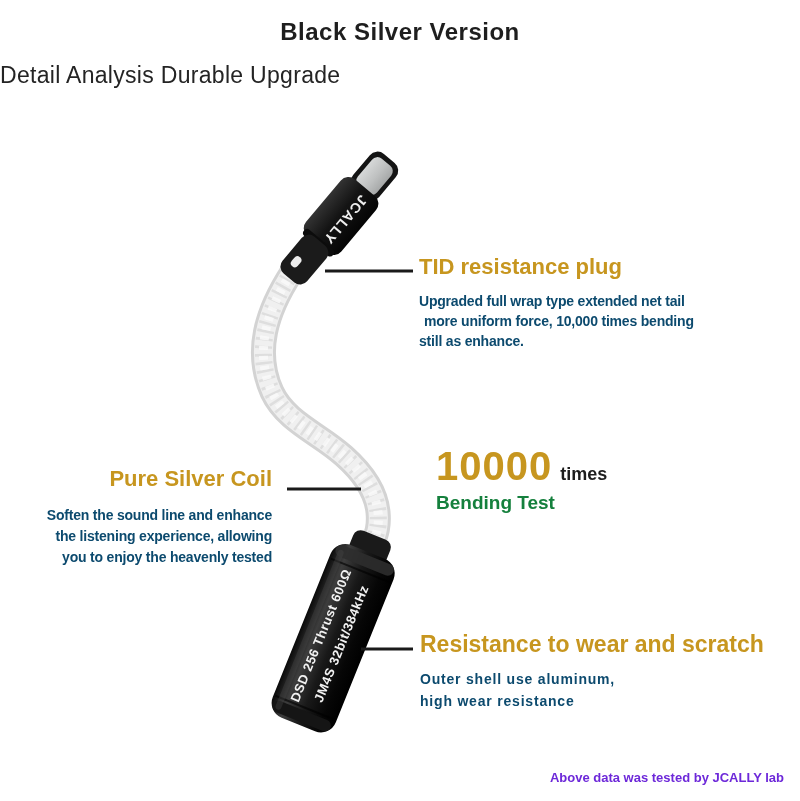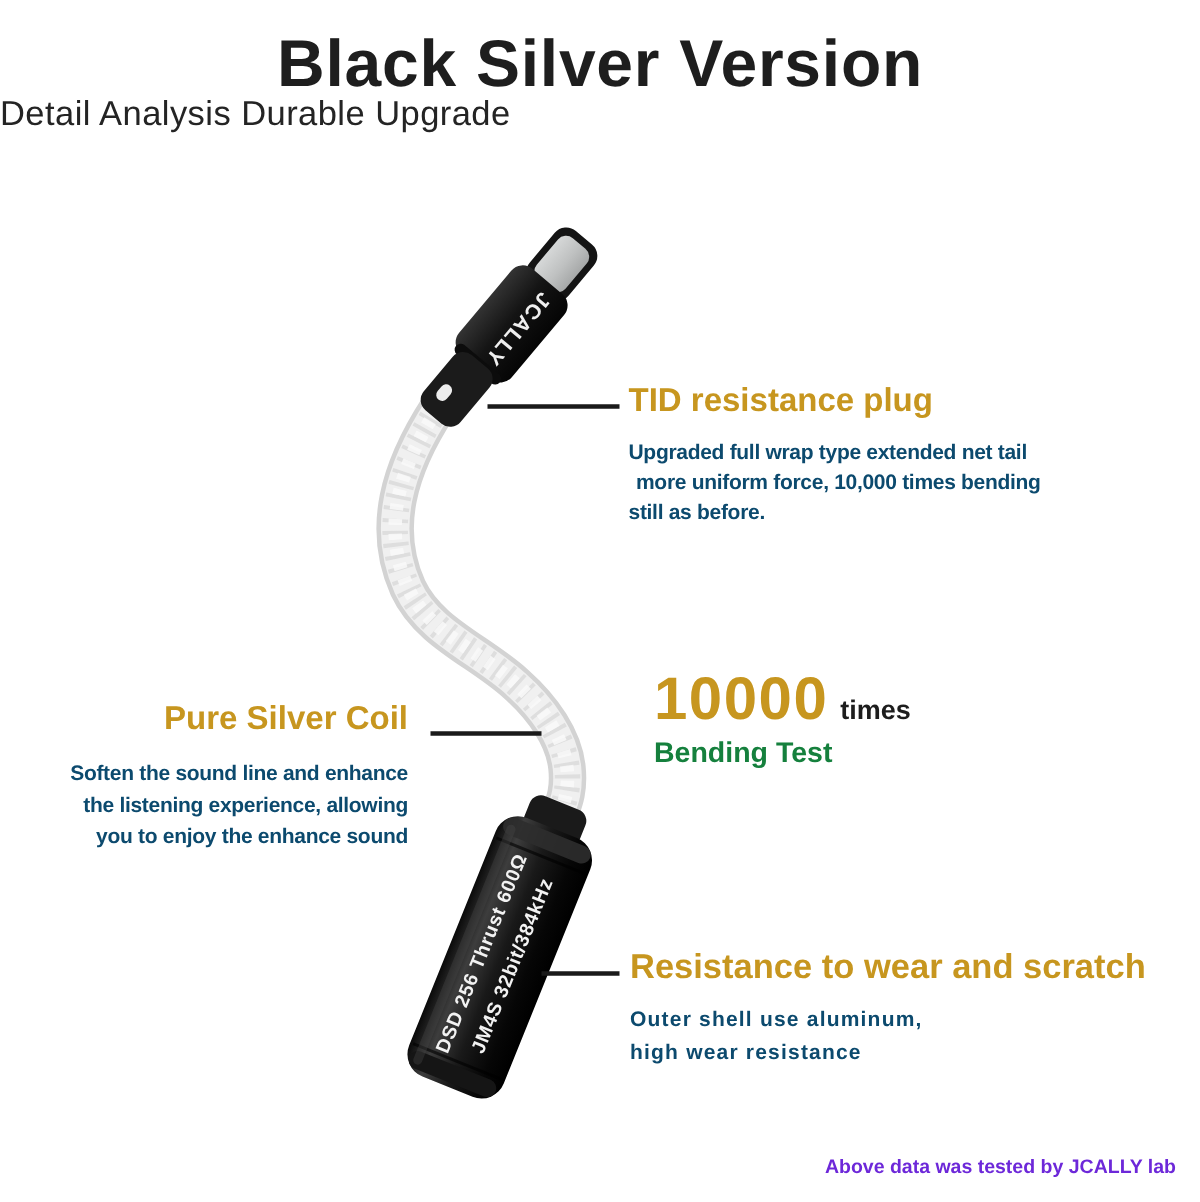--- a/index.html
+++ b/index.html
@@ -5,21 +5,21 @@
   html,body{margin:0;padding:0;background:#ffffff;}
   .poster{
     position:relative;width:800px;height:801px;background:#ffffff;overflow:hidden;
     font-family:"Liberation Sans",sans-serif;color:#1f1f1f;
     --gold:#c7961f;--ink:#1f1f1f;
   }
   .abs{position:absolute;}
   
   .page-title{
     position:absolute;top:18px;left:0;width:800px;text-align:center;
-    font-size:44px;font-weight:700;letter-spacing:.5px;color:#1e1e1e;
+    font-size:24px;font-weight:700;letter-spacing:.5px;color:#1e1e1e;
   }
   .page-subtitle{
     position:absolute;top:62px;left:0;width:800px;
     font-size:23px;font-weight:400;letter-spacing:.3px;color:#242424;
   }
   
   .art{position:absolute;left:0;top:0;}
   
   .callout-title{font-weight:700;color:var(--gold);white-space:nowrap;}
   .callout-desc{font-weight:700;color:#0c4a6e;white-space:nowrap;}
@@ -104,30 +104,30 @@
     <line x1="325" y1="271" x2="413" y2="271" stroke="#1a1a1a" stroke-width="3"></line>
     <line x1="287" y1="489" x2="361" y2="489" stroke="#1a1a1a" stroke-width="3"></line>
     <line x1="361" y1="649" x2="413" y2="649" stroke="#1a1a1a" stroke-width="3"></line>
   </svg>
 
   <div class="abs tid-block">
     <div class="callout-title">TID resistance plug</div>
     <div class="callout-desc">
       <div>Upgraded full wrap type extended net tail</div>
       <div class="indent">more uniform force, 10,000 times bending</div>
-      <div>still as before.</div>
+      <div>still as enhance.</div>
     </div>
   </div>
 
   <div class="abs coil-block">
     <div class="callout-title">Pure Silver Coil</div>
     <div class="callout-desc">
       <div>Soften the sound line and enhance</div>
       <div>the listening experience, allowing</div>
-      <div>you to enjoy the enhance sound</div>
+      <div>you to enjoy the heavenly tested</div>
     </div>
   </div>
 
   <div class="abs bend-block">
     <div class="bend-row">
       <span class="bend-number">10000</span>
       <span class="bend-unit">times</span>
     </div>
     <div class="bend-label">Bending Test</div>
   </div>

